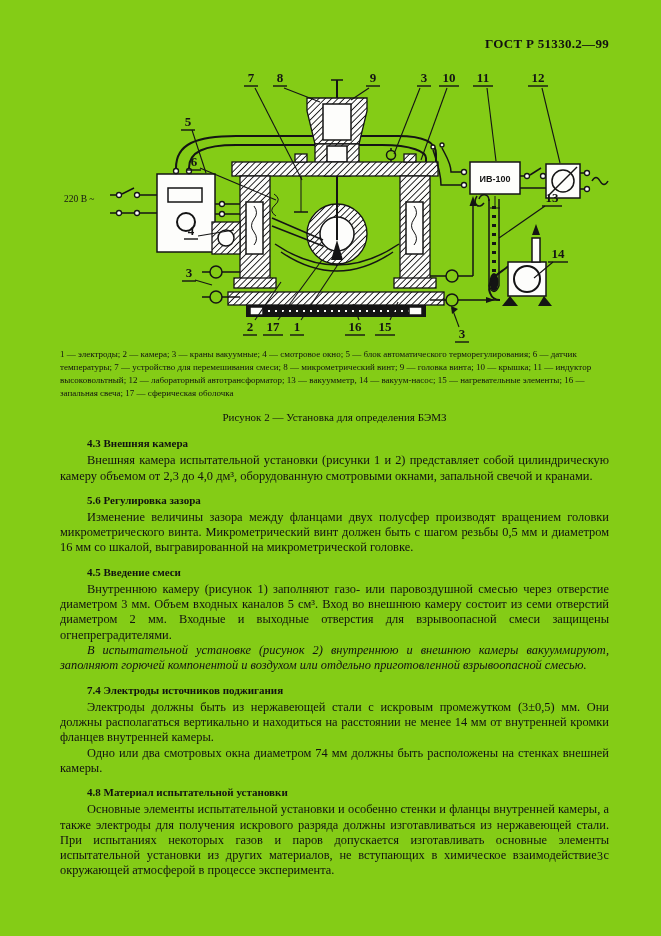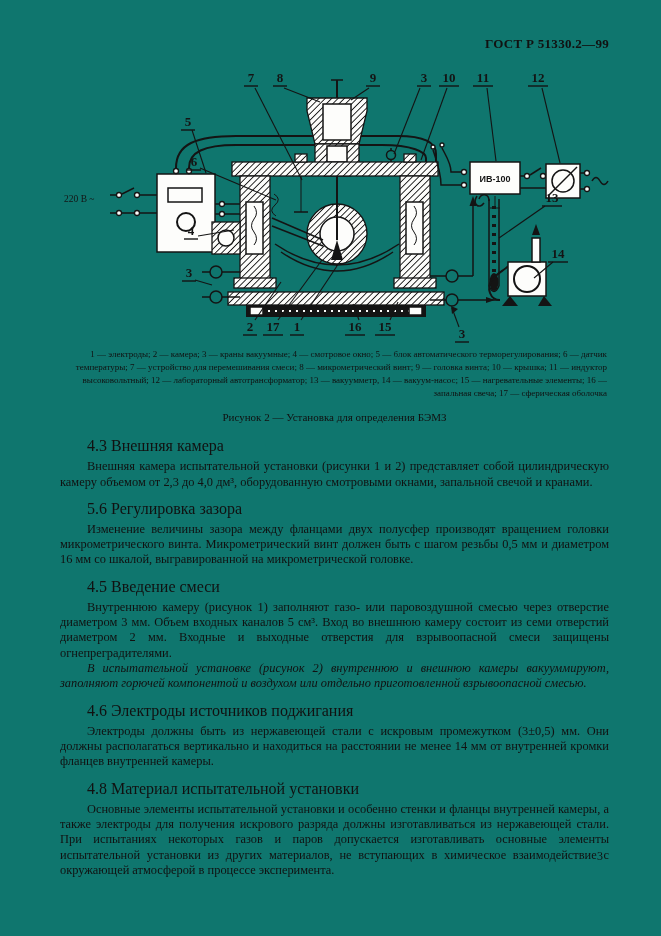--- a/index.html
+++ b/index.html
@@ -1,26 +1,26 @@
 <!DOCTYPE html>
 <html><head>
 <meta charset="utf-8">
 <style>
   html,body{margin:0;padding:0;background:#9a9a9a;}
   .page{
-    width:661px;height:936px;background:#0f766e;position:relative;
+    width:661px;height:936px;background:#84cc16;position:relative;
     font-family:"Liberation Serif","DejaVu Serif",serif;color:#111;
     box-sizing:border-box;padding:36px 52px 0 60px;overflow:hidden;
   }
   .doc-header{text-align:right;font-weight:bold;font-size:13px;letter-spacing:.3px;}
   svg.figure{display:block;width:661px;height:292px;margin:2px 0 0 -60px;}
-  .legend{font-size:9px;line-height:1.45;text-align:right;margin:2px 2px 8px 0;}
+  .legend{font-size:9px;line-height:1.45;text-align:left;margin:2px 2px 8px 0;}
   .caption{font-size:11px;text-align:center;margin-top:11px;}
   .body-text{margin-top:14px;}
-  h4.sec{font-size:16px;font-weight:normal;margin:10px 0 4px;text-indent:27px;}
+  h4.sec{font-size:11px;font-weight:bold;margin:10px 0 4px;text-indent:27px;}
   p.body{font-size:12.4px;line-height:1.235;text-align:justify;text-indent:27px;margin:0;font-family:Liberation Serif, serif;}
   p.it{font-style:italic;}
   .page-number{position:absolute;right:58px;bottom:72px;font-size:12px;}
 
   
   .st{stroke:#141414;stroke-width:1.5;fill:none;}
   .st2{stroke:#141414;stroke-width:2;fill:none;}
   .thin{stroke:#141414;stroke-width:1;fill:none;}
   .wf{fill:#fdfdfb;stroke:#141414;stroke-width:1.5;}
   .hf{fill:url(#hp);stroke:#141414;stroke-width:1.3;}
@@ -273,22 +273,23 @@
     <h4 class="sec">4.3 Внешняя камера</h4>
     <p class="body">Внешняя камера испытательной установки (рисунки 1 и 2) представляет собой цилиндрическую камеру объемом от 2,3 до 4,0 дм³, оборудованную смотровыми окнами, запальной свечой и кранами.</p>
 
     <h4 class="sec">5.6 Регулировка зазора</h4>
     <p class="body">Изменение величины зазора между фланцами двух полусфер производят вращением головки микрометрического винта. Микрометрический винт должен быть с шагом резьбы 0,5 мм и диаметром 16 мм со шкалой, выгравированной на микрометрической головке.</p>
 
     <h4 class="sec">4.5 Введение смеси</h4>
     <p class="body">Внутреннюю камеру (рисунок 1) заполняют газо- или паровоздушной смесью через отверстие диаметром 3 мм. Объем входных каналов 5 см³. Вход во внешнюю камеру состоит из семи отверстий диаметром 2 мм. Входные и выходные отверстия для взрывоопасной смеси защищены огнепреградителями.</p>
     <p class="body it">В испытательной установке (рисунок 2) внутреннюю и внешнюю камеры вакууммируют, заполняют горючей компонентой и воздухом или отдельно приготовленной взрывоопасной смесью.</p>
 
-    <h4 class="sec">4.6 Электроды источников поджигания</h4>
+    <h4 class="sec">7.4 Электроды источников поджигания</h4>
     <p class="body">Электроды должны быть из нержавеющей стали с искровым промежутком (3±0,5) мм. Они должны располагаться вертикально и находиться на расстоянии не менее 14 мм от внутренней кромки фланцев внутренней камеры.</p>
 
+    <p class="body">Одно или два смотровых окна диаметром 74 мм должны быть расположены на стенках внешней камеры.</p>
 
     <h4 class="sec">4.8 Материал испытательной установки</h4>
     <p class="body">Основные элементы испытательной установки и особенно стенки и фланцы внутренней камеры, а также электроды для получения искрового разряда должны изготавливаться из нержавеющей стали. При испытаниях некоторых газов и паров допускается изготавливать основные элементы испытательной установки из других материалов, не вступающих в химическое взаимодействие с окружающей атмосферой в процессе эксперимента.</p>
   </div>
 
   <div class="page-number">3</div>
 </div>
 
 </body></html>

